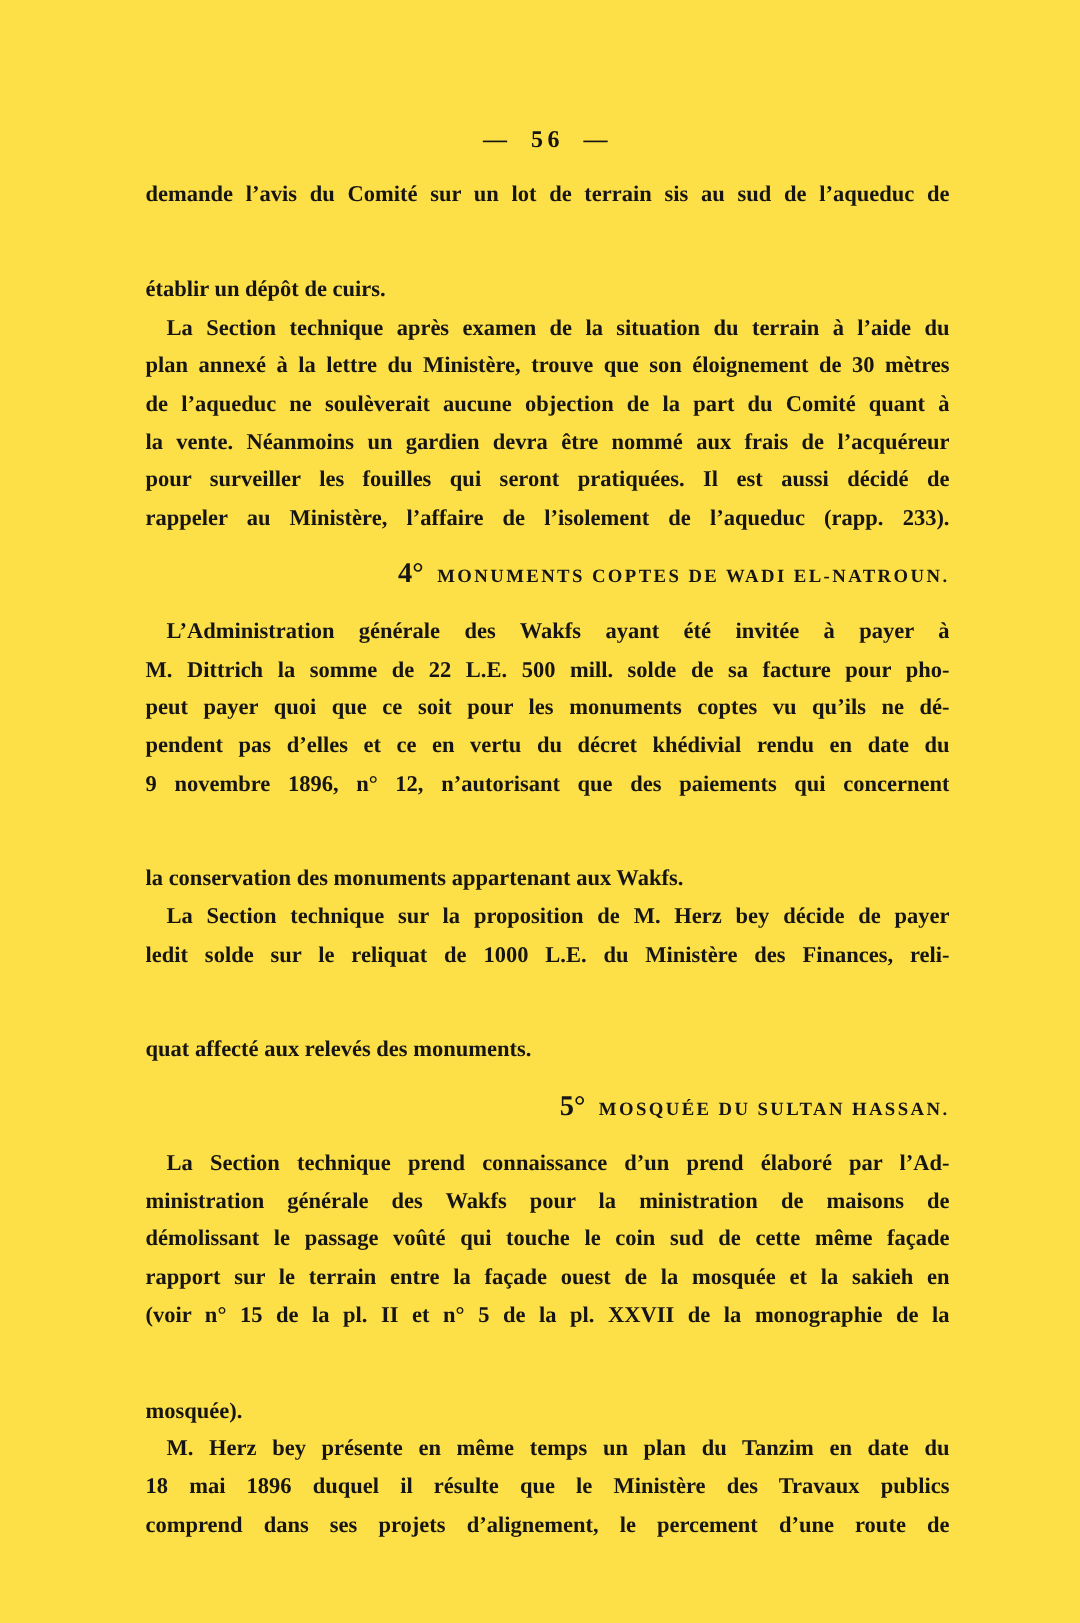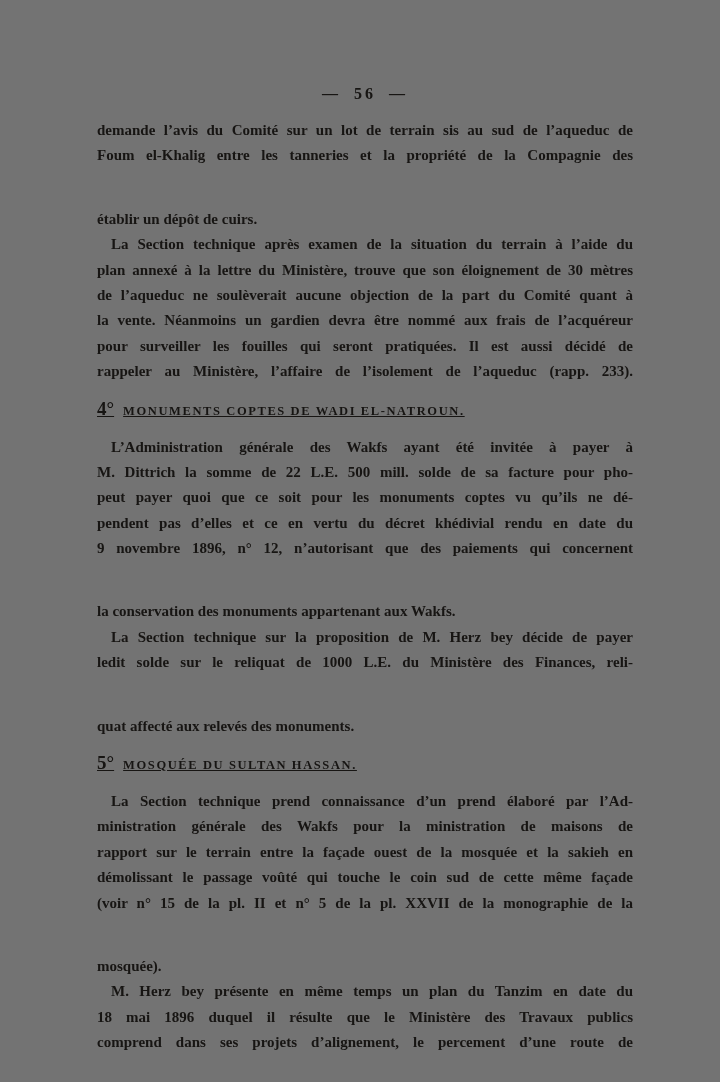--- a/index.html
+++ b/index.html
@@ -5,21 +5,21 @@
   html, body {
     margin: 0;
     padding: 0;
     background: #ffffff;
   }
   .page {
     position: relative;
     box-sizing: border-box;
     width: 720px;
     height: 1082px;
-    background: #737373;
+    background: #fde047;
     color: #171513;
     font-family: "Liberation Serif", "DejaVu Serif", serif;
     font-weight: 700;
     padding: 84px 87px 0 97px;
     overflow: hidden;
   }
   .page-number {
     text-align: center;
     font-size: 16px;
     letter-spacing: 3px;
@@ -37,26 +37,25 @@
     text-align-last: justify;
   }
   .line.ll {            
     text-align-last: left;
     margin-top: 38px;
   }
   .line.ind {           
     text-indent: 14px;
   }
   .heading {
-    text-align: left;
+    text-align: right;
     margin: 12px 0 14px 0;
     line-height: 24px;
     height: 24px;
     white-space: nowrap;
-    text-decoration: underline;
   }
   .hnum {
     font-size: 19px;
     font-weight: 700;
     margin-right: 9px;
   }
   .htitle {
     font-size: 12.5px;
     font-weight: 700;
     letter-spacing: 1.6px;
@@ -64,21 +63,20 @@
 </style>
 </head>
 <body>
 
 <div class="page">
 
   <div class="page-number">— 56 —</div>
 
   <div class="para">
     <div class="line">demande l’avis du Comité sur un lot de terrain sis au sud de l’aqueduc de</div>
-    <div class="line">Foum el-Khalig entre les tanneries et la propriété de la Compagnie des</div>
     <div class="line ll">établir un dépôt de cuirs.</div>
   </div>
 
   <div class="para">
     <div class="line ind">La Section technique après examen de la situation du terrain à l’aide du</div>
     <div class="line">plan annexé à la lettre du Ministère, trouve que son éloignement de 30 mètres</div>
     <div class="line">de l’aqueduc ne soulèverait aucune objection de la part du Comité quant à</div>
     <div class="line">la vente. Néanmoins un gardien devra être nommé aux frais de l’acquéreur</div>
     <div class="line">pour surveiller les fouilles qui seront pratiquées. Il est aussi décidé de</div>
     <div class="line">rappeler au Ministère, l’affaire de l’isolement de l’aqueduc (rapp. 233).</div>
@@ -103,22 +101,22 @@
     <div class="line ll">quat affecté aux relevés des monuments.</div>
   </div>
 
   <div class="heading">
     <span class="hnum">5°</span><span class="htitle">MOSQUÉE DU SULTAN HASSAN.</span>
   </div>
 
   <div class="para">
     <div class="line ind">La Section technique prend connaissance d’un prend élaboré par l’Ad-</div>
     <div class="line">ministration générale des Wakfs pour la ministration de maisons de</div>
+    <div class="line">démolissant le passage voûté qui touche le coin sud de cette même façade</div>
     <div class="line">rapport sur le terrain entre la façade ouest de la mosquée et la sakieh en</div>
-    <div class="line">démolissant le passage voûté qui touche le coin sud de cette même façade</div>
     <div class="line">(voir n° 15 de la pl. II et n° 5 de la pl. XXVII de la monographie de la</div>
     <div class="line ll">mosquée).</div>
   </div>
 
   <div class="para">
     <div class="line ind">M. Herz bey présente en même temps un plan du Tanzim en date du</div>
     <div class="line">18 mai 1896 duquel il résulte que le Ministère des Travaux publics</div>
     <div class="line">comprend dans ses projets d’alignement, le percement d’une route de</div>
   </div>
 

